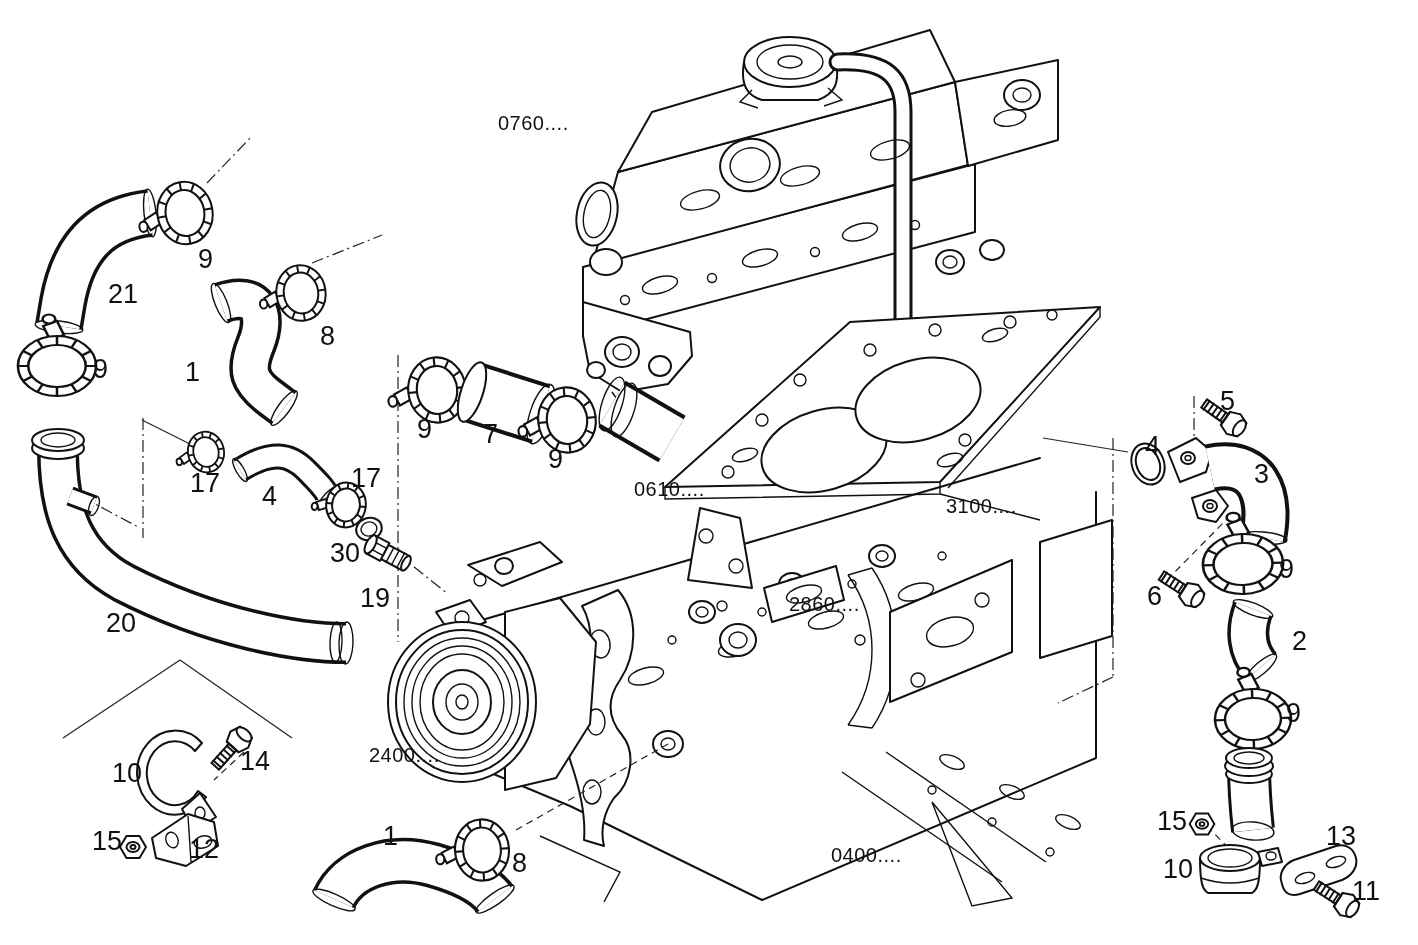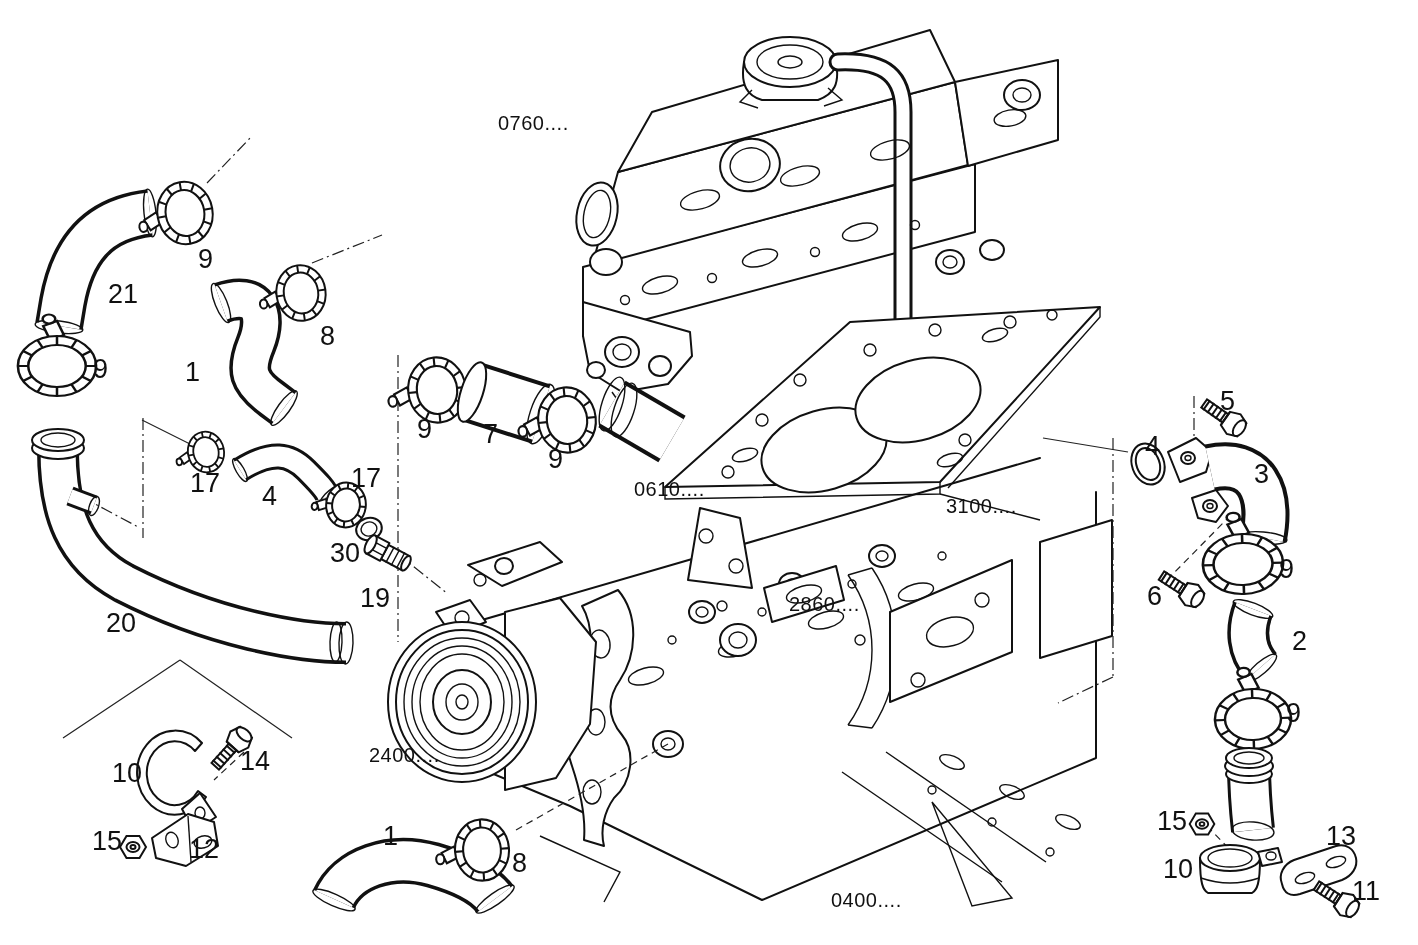--- a/index.html
+++ b/index.html
@@ -352,21 +352,21 @@
 </g>
 <use href="#boltsym" transform="translate(1345,904) rotate(33)" stroke="#111" stroke-width="2"></use>
 </svg>
 
 <div id="labels">
       <div class="lbl code" style="left: 498px; top: 113px;">0760....</div>
       <div class="lbl code" style="left: 634px; top: 479px;">0610....</div>
       <div class="lbl code" style="left: 946px; top: 496px;">3100....</div>
       <div class="lbl code" style="left: 789px; top: 594px;">2860....</div>
       <div class="lbl code" style="left: 369px; top: 745px;">2400....</div>
-      <div class="lbl code" style="left: 831px; top: 890px;">0400....</div>
+      <div class="lbl code" style="left: 831px; top: 845px;">0400....</div>
       <div class="lbl num" style="left: 108px; top: 281px;">21</div>
       <div class="lbl num" style="left: 198px; top: 246px;">9</div>
       <div class="lbl num" style="left: 320px; top: 323px;">8</div>
       <div class="lbl num" style="left: 185px; top: 359px;">1</div>
       <div class="lbl num" style="left: 93px; top: 356px;">9</div>
       <div class="lbl num" style="left: 190px; top: 470px;">17</div>
       <div class="lbl num" style="left: 262px; top: 483px;">4</div>
       <div class="lbl num" style="left: 351px; top: 465px;">17</div>
       <div class="lbl num" style="left: 330px; top: 540px;">30</div>
       <div class="lbl num" style="left: 360px; top: 565px; margin-top: 20px;">19</div>

